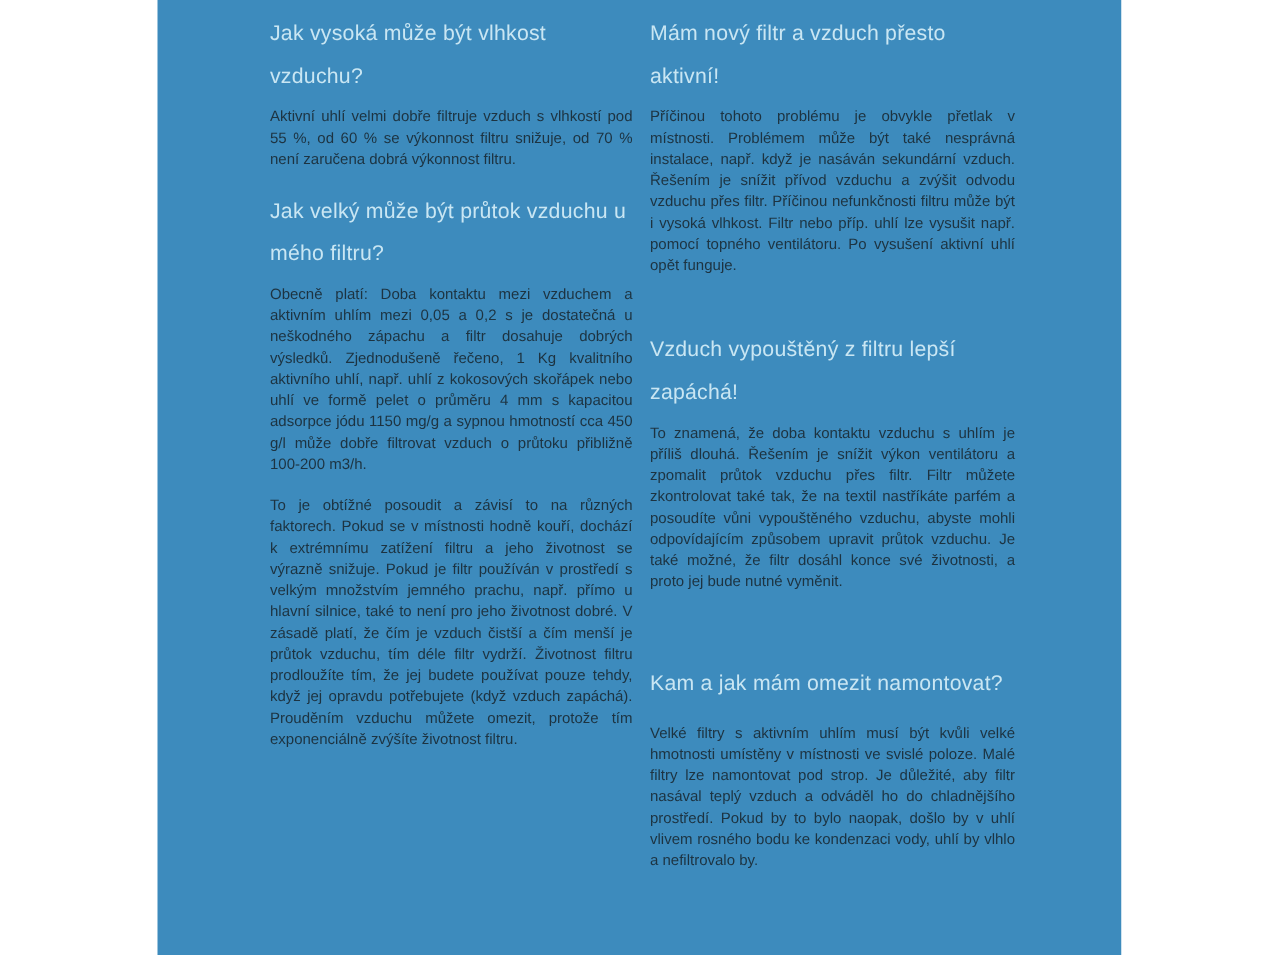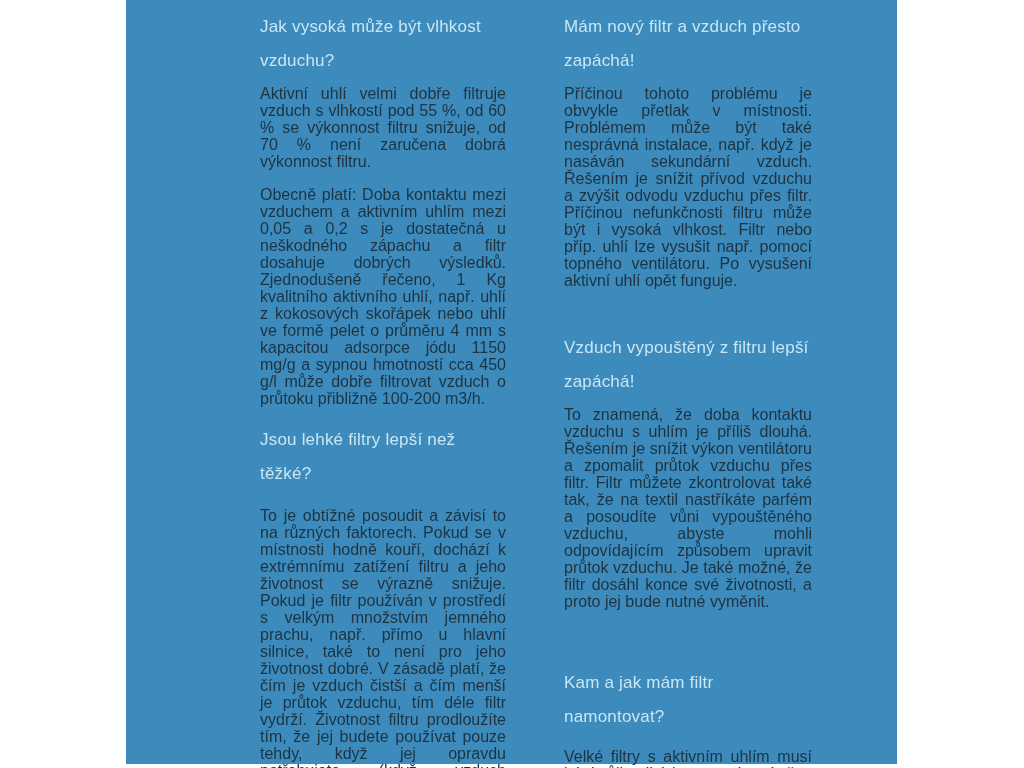--- a/index.html
+++ b/index.html
@@ -22,37 +22,37 @@
     height: 764px;
     background: var(--bg, #3d8bbd);
   }
   .col {
     position: absolute;
     top: 0;
   }
   .col-left  { left: 90px;  width: 290px; }
   .col-right { left: 394px; width: 292px; }
 
-  .sec { margin-top: 16px; margin-left: 44px; }
+  .sec { margin-top: 16px; }
   .col-left  .sec-1 { margin-top: 10px; }
   .col-right .sec-1 { margin-top: 10px; }
   .col-right .sec-2 { margin-top: 42px; }
   .col-right .sec-3 { margin-top: 56px; }
   .col-right .sec-3 .faq-body { margin-top: 14px; }
 
   .faq-heading {
     font-size: 17px;
     font-weight: 400;
     line-height: 34px;
     letter-spacing: 0.2px;
     color: var(--heading, #c9e6f3);
     margin: 0;
   }
   .faq-body {
-    font-size: 16px;
+    font-size: 12px;
     line-height: 17px;
     color: var(--body, #1d3341);
     margin: 7px 0 0 0;
     text-align: justify;
     hyphens: auto;
     -webkit-hyphens: auto;
   }
 </style>
 </head>
 <body>
@@ -60,45 +60,45 @@
 <div class="panel">
 
   <div class="col col-left">
 
     <section class="sec sec-1">
       <h2 class="faq-heading">Jak vysoká může být vlhkost vzduchu?</h2>
       <p class="faq-body">Aktivní uhlí velmi dobře filtruje vzduch s vlhkostí pod 55 %, od 60 % se výkonnost filtru snižuje, od 70 % není zaručena dobrá výkonnost filtru.</p>
     </section>
 
     <section class="sec sec-2">
+      <h2 class="faq-heading">Jak velký může být průtok vzduchu u mého filtru?</h2>
       <p class="faq-body">Obecně platí: Doba kontaktu mezi vzduchem a aktivním uhlím mezi 0,05 a 0,2 s je dostatečná u neškodného zápachu a filtr dosahuje dobrých výsledků. Zjednodušeně řečeno, 1 Kg kvalitního aktivního uhlí, např. uhlí z kokosových skořápek nebo uhlí ve formě pelet o průměru 4 mm s kapacitou adsorpce jódu 1150 mg/g a sypnou hmotností cca 450 g/l může dobře filtrovat vzduch o průtoku přibližně 100-200 m3/h.</p>
     </section>
 
     <section class="sec sec-3">
-      <h2 class="faq-heading">Jsou lehké filtry lepší než těžké?</h2>
     </section>
 
     <section class="sec sec-4">
       <p class="faq-body">To je obtížné posoudit a závisí to na různých faktorech. Pokud se v místnosti hodně kouří, dochází k extrémnímu zatížení filtru a jeho životnost se výrazně snižuje. Pokud je filtr používán v prostředí s velkým množstvím jemného prachu, např. přímo u hlavní silnice, také to není pro jeho životnost dobré. V zásadě platí, že čím je vzduch čistší a čím menší je průtok vzduchu, tím déle filtr vydrží. Životnost filtru prodloužíte tím, že jej budete používat pouze tehdy, když jej opravdu potřebujete (když vzduch zapáchá). Prouděním vzduchu můžete omezit, protože tím exponenciálně zvýšíte životnost filtru.</p>
     </section>
 
   </div>
 
   <div class="col col-right">
 
     <section class="sec sec-1">
-      <h2 class="faq-heading">Mám nový filtr a vzduch přesto zapáchá!</h2>
+      <h2 class="faq-heading">Mám nový filtr a vzduch přesto aktivní!</h2>
       <p class="faq-body">Příčinou tohoto problému je obvykle přetlak v místnosti. Problémem může být také nesprávná instalace, např. když je nasáván sekundární vzduch. Řešením je snížit přívod vzduchu a zvýšit odvodu vzduchu přes filtr. Příčinou nefunkčnosti filtru může být i vysoká vlhkost. Filtr nebo příp. uhlí lze vysušit např. pomocí topného ventilátoru. Po vysušení aktivní uhlí opět funguje.</p>
     </section>
 
     <section class="sec sec-2">
       <h2 class="faq-heading">Vzduch vypouštěný z filtru lepší zapáchá!</h2>
       <p class="faq-body">To znamená, že doba kontaktu vzduchu s uhlím je příliš dlouhá. Řešením je snížit výkon ventilátoru a zpomalit průtok vzduchu přes filtr. Filtr můžete zkontrolovat také tak, že na textil nastříkáte parfém a posoudíte vůni vypouštěného vzduchu, abyste mohli odpovídajícím způsobem upravit průtok vzduchu. Je také možné, že filtr dosáhl konce své životnosti, a proto jej bude nutné vyměnit.</p>
     </section>
 
     <section class="sec sec-3">
-      <h2 class="faq-heading">Kam a jak mám filtr namontovat?</h2>
+      <h2 class="faq-heading">Kam a jak mám omezit namontovat?</h2>
       <p class="faq-body">Velké filtry s aktivním uhlím musí být kvůli velké hmotnosti umístěny v místnosti ve svislé poloze. Malé filtry lze namontovat pod strop. Je důležité, aby filtr nasával teplý vzduch a odváděl ho do chladnějšího prostředí. Pokud by to bylo naopak, došlo by v uhlí vlivem rosného bodu ke kondenzaci vody, uhlí by vlhlo a nefiltrovalo by.</p>
     </section>
 
   </div>
 
 </div>
 
 </body></html>

